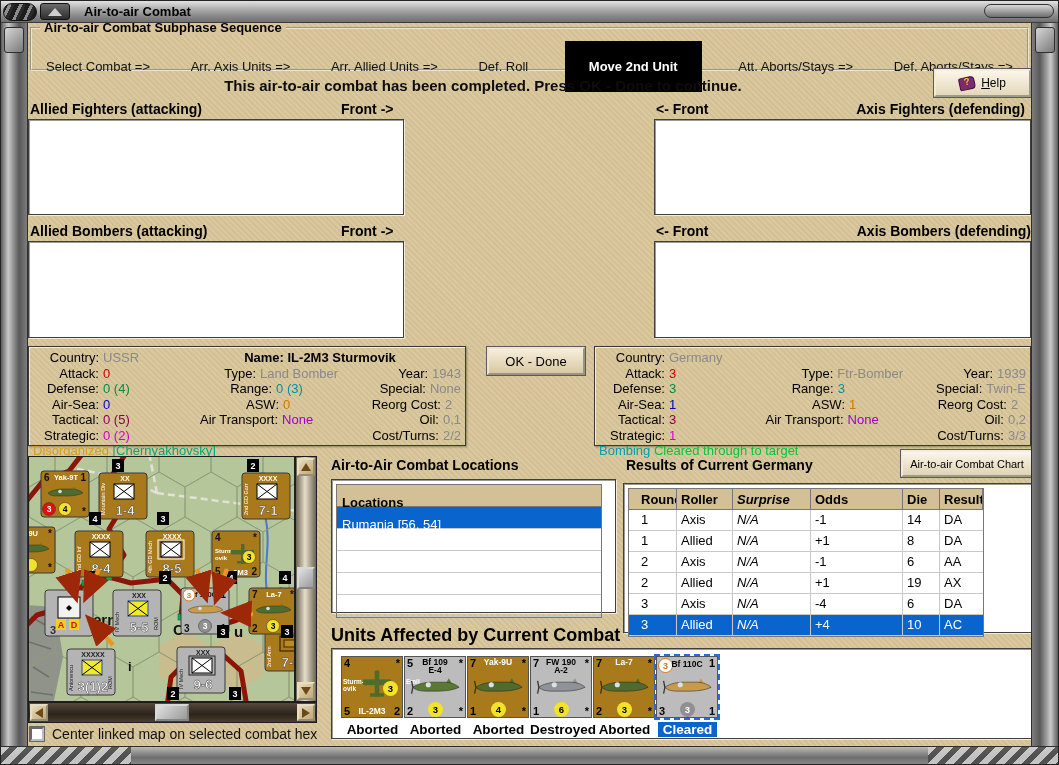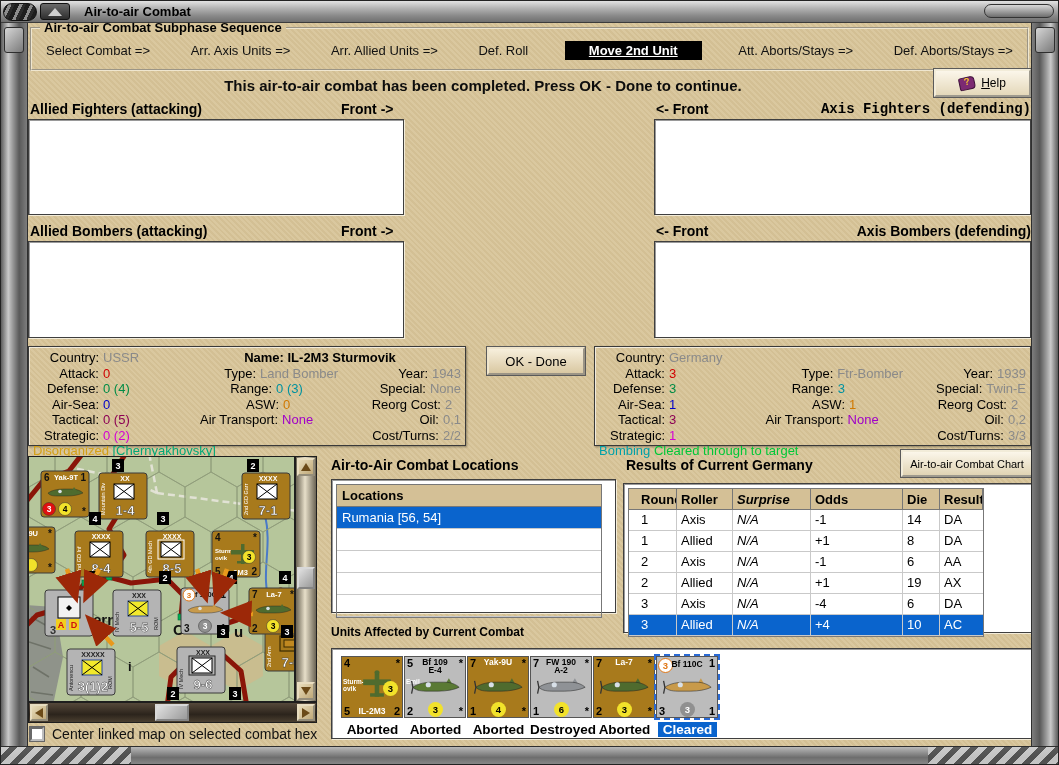--- a/index.html
+++ b/index.html
@@ -41,21 +41,21 @@
       #d8c59a;
     z-index:30;font-size:13px;color:#000;}
   
   .seq-group{position:absolute;left:2px;top:4px;width:999px;height:44px;
     border:2px groove #efe6cf;}
   .seq-title{position:absolute;left:8px;top:-9px;background:#d8c59a;padding:0 4px;
     font-weight:bold;font-size:13px;}
   .seq-items{position:absolute;left:0;top:12px;width:100%;display:flex;align-items:center;
     justify-content:space-between;padding:0 10px;}
   .seq-step{font-size:13px;color:#111;white-space:nowrap;padding:2px 4px;}
-  .seq-step.active{background:#000;color:#fff;font-weight:bold;padding:2px 24px;text-decoration:underline;}
+  .seq-step.active{background:#000;color:#fff;font-weight:bold;padding:18px 24px;}
   
   .message{position:absolute;left:0;top:54px;width:910px;text-align:center;
     font-size:15px;font-weight:bold;color:#0d0d0d;}
   .btn{border:2px outset #efe5cd;background:linear-gradient(180deg,#f7efdc,#d9c8a2);
     color:#000;display:flex;align-items:center;justify-content:center;cursor:default;}
   .help-btn{position:absolute;left:906px;top:46px;width:97px;height:28px;font-size:12px;
     background:linear-gradient(180deg,#fbf6ea,#e4d8ba);border:2px outset #f2ecd9;box-shadow:0 0 0 1px #5a5a5a;}
   .book-icon{width:16px;height:13px;background:#7c2a72;border-radius:2px 4px 4px 2px;
     transform:rotate(-12deg);margin-right:6px;position:relative;border:1px solid #3c0f38;}
   .book-icon::after{content:"?";position:absolute;left:4px;top:-2px;color:#f2c230;font-size:10px;font-weight:bold;}
@@ -108,31 +108,31 @@
   .chk-row{position:absolute;left:2px;top:703px;display:flex;align-items:center;}
   .chk{width:14px;height:14px;background:#fff;border:2px inset #bdbdbd;box-shadow:0 0 0 1px #666;}
   .chk-label{margin-left:8px;font-size:14px;color:#111;}
   
   .loc-title{position:absolute;left:303px;top:434px;font-weight:bold;font-size:14px;}
   .loc-box{left:303px;top:456px;width:285px;height:134px;}
   .grid{position:absolute;left:4px;top:4px;border:1px solid #777;}
   .g-head{background:#d4c096;font-weight:bold;border-bottom:1px solid #777;}
   .g-row{border-bottom:1px solid #c9c9c9;display:flex;}
   .g-row.selected{background:#0a64cd;color:#fff;}
-  .loc-cell{padding:1px 5px;height:21px;line-height:19px;width:100%;}
+  .loc-cell{padding:8px 5px;height:21px;line-height:19px;width:100%;}
   .res-title{position:absolute;left:598px;top:434px;font-weight:bold;font-size:14px;}
   .chart-btn{position:absolute;left:873px;top:427px;width:132px;height:27px;font-size:11px;
     background:linear-gradient(180deg,#fbf6ea,#e0d4b4);border:2px outset #f2ecd9;box-shadow:0 0 0 1px #5a5a5a;}
   .res-box{left:595px;top:460px;width:410px;height:150px;}
   .res-cell{padding:1px 4px;height:20px;line-height:18px;border-right:1px solid #c9c9c9;overflow:hidden;}
   .g-head .res-cell{border-right:1px solid #777;line-height:19px;}
   .res-c0{width:48px;padding-left:12px;} .res-c1{width:56px;} .res-c2{width:78px;font-style:italic;} .res-c3{width:92px;}
   .res-c4{width:37px;} .res-c5{width:43px;border-right:none;}
   
-  .units-title{position:absolute;left:303px;top:602px;font-weight:bold;font-size:12px;}
+  .units-title{position:absolute;left:303px;top:602px;font-weight:bold;font-size:18px;}
   .units-box{left:303px;top:625px;width:702px;height:91px;}
   .units-strip{position:absolute;left:9px;top:7px;display:flex;}
   .ucell{width:63px;margin-right:0px;}
   .counter{position:relative;width:62px;height:62px;border:1px solid #555;font-weight:bold;color:#000;}
   .counter.sel{outline:2px dashed #2a6ad4;outline-offset:0px;}
   .c-tl{position:absolute;left:2px;top:0px;font-size:11px;}
   .c-tr{position:absolute;right:2px;top:0px;font-size:11px;}
   .c-title{position:absolute;left:0;right:0;top:1px;text-align:center;font-size:8.5px;line-height:8px;}
   .c-side{position:absolute;left:1px;top:22px;font-size:6.5px;line-height:6.5px;color:#fff;}
   .c-bl{position:absolute;left:2px;bottom:0px;font-size:11px;}
@@ -182,21 +182,21 @@
 
     <div class="message">This air-to-air combat has been completed.  Press OK - Done to continue.</div>
     <div class="btn help-btn">
       <span class="book-icon"></span>
       <span><span class="help-accel">H</span><span>elp</span></span>
     </div>
 
     <span class="sec-label" style="left:2px;top:78px;">Allied Fighters (attacking)</span>
     <span class="sec-label" style="left:313px;top:78px;">Front -&gt;</span>
     <span class="sec-label" style="left:628px;top:78px;">&lt;- Front</span>
-    <span class="sec-label" style="right:2px;top:78px;font-family:Liberation Mono, monospace;">Axis Fighters (defending)</span>
+    <span class="sec-label" style="right:8px;top:78px;">Axis Fighters (defending)</span>
     <div class="white-box" style="left:0;top:96px;width:376px;height:96px;"></div>
     <div class="white-box" style="left:626px;top:96px;width:377px;height:96px;"></div>
 
     <span class="sec-label" style="left:2px;top:200px;">Allied Bombers (attacking)</span>
     <span class="sec-label" style="left:313px;top:200px;">Front -&gt;</span>
     <span class="sec-label" style="left:628px;top:200px;">&lt;- Front</span>
     <span class="sec-label" style="right:2px;top:200px;">Axis Bombers (defending)</span>
     <div class="white-box" style="left:0;top:218px;width:376px;height:97px;"></div>
     <div class="white-box" style="left:626px;top:218px;width:377px;height:97px;"></div>
 

